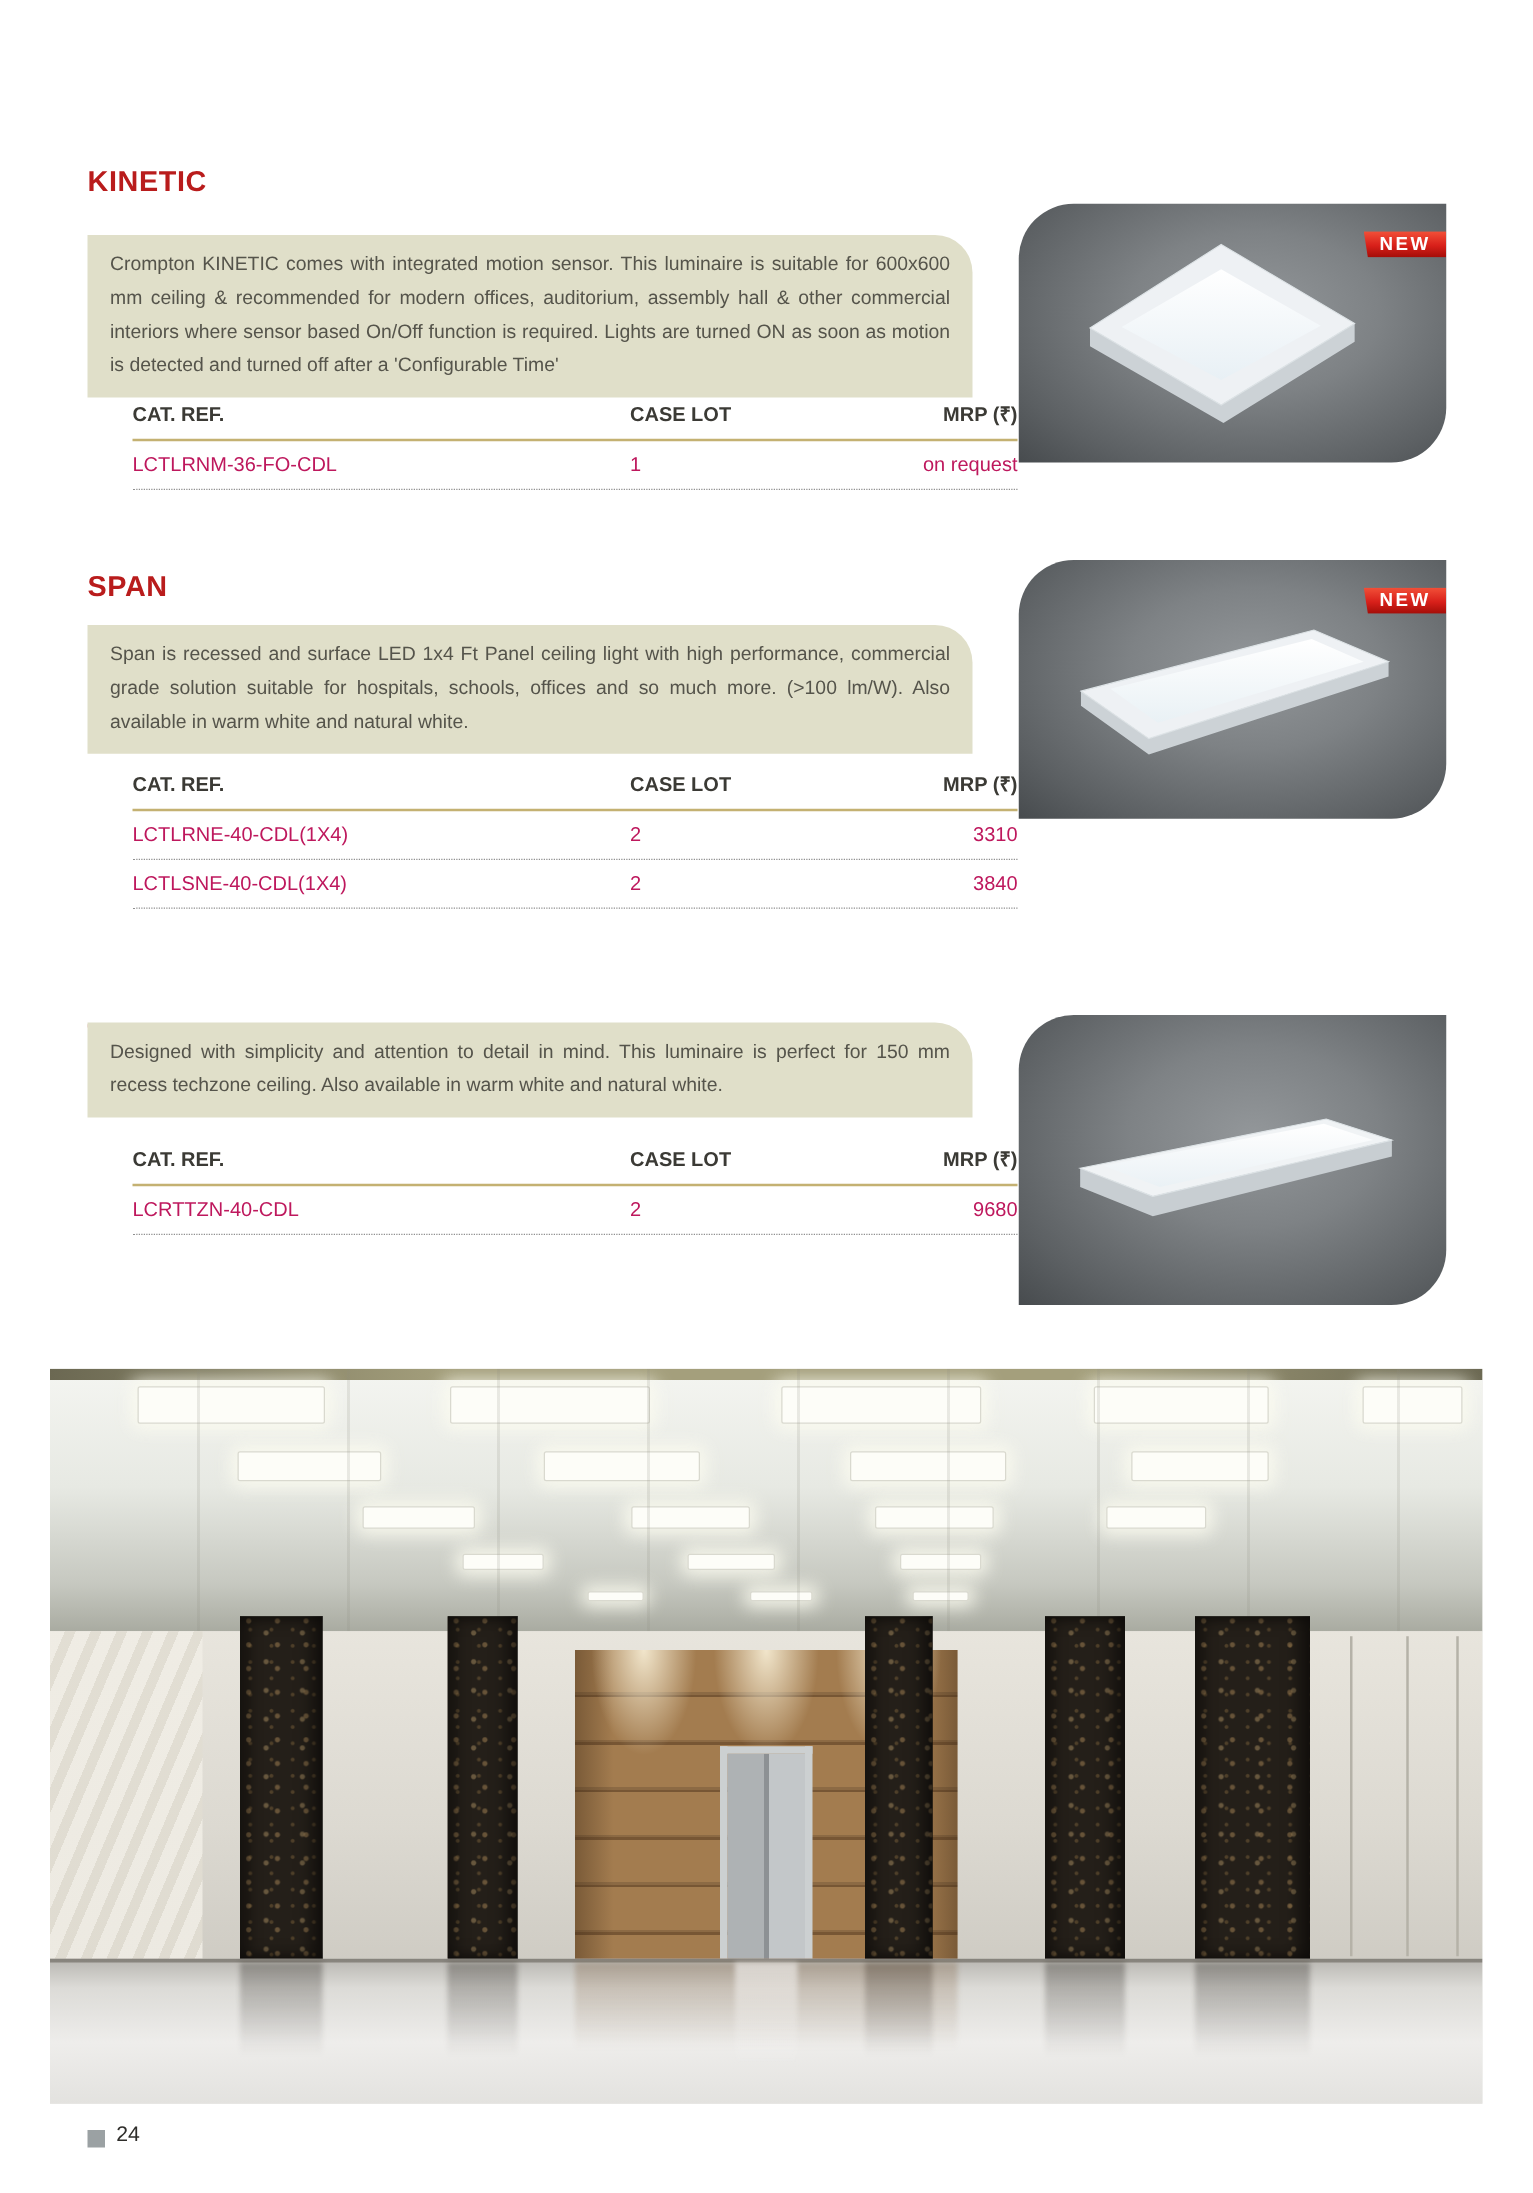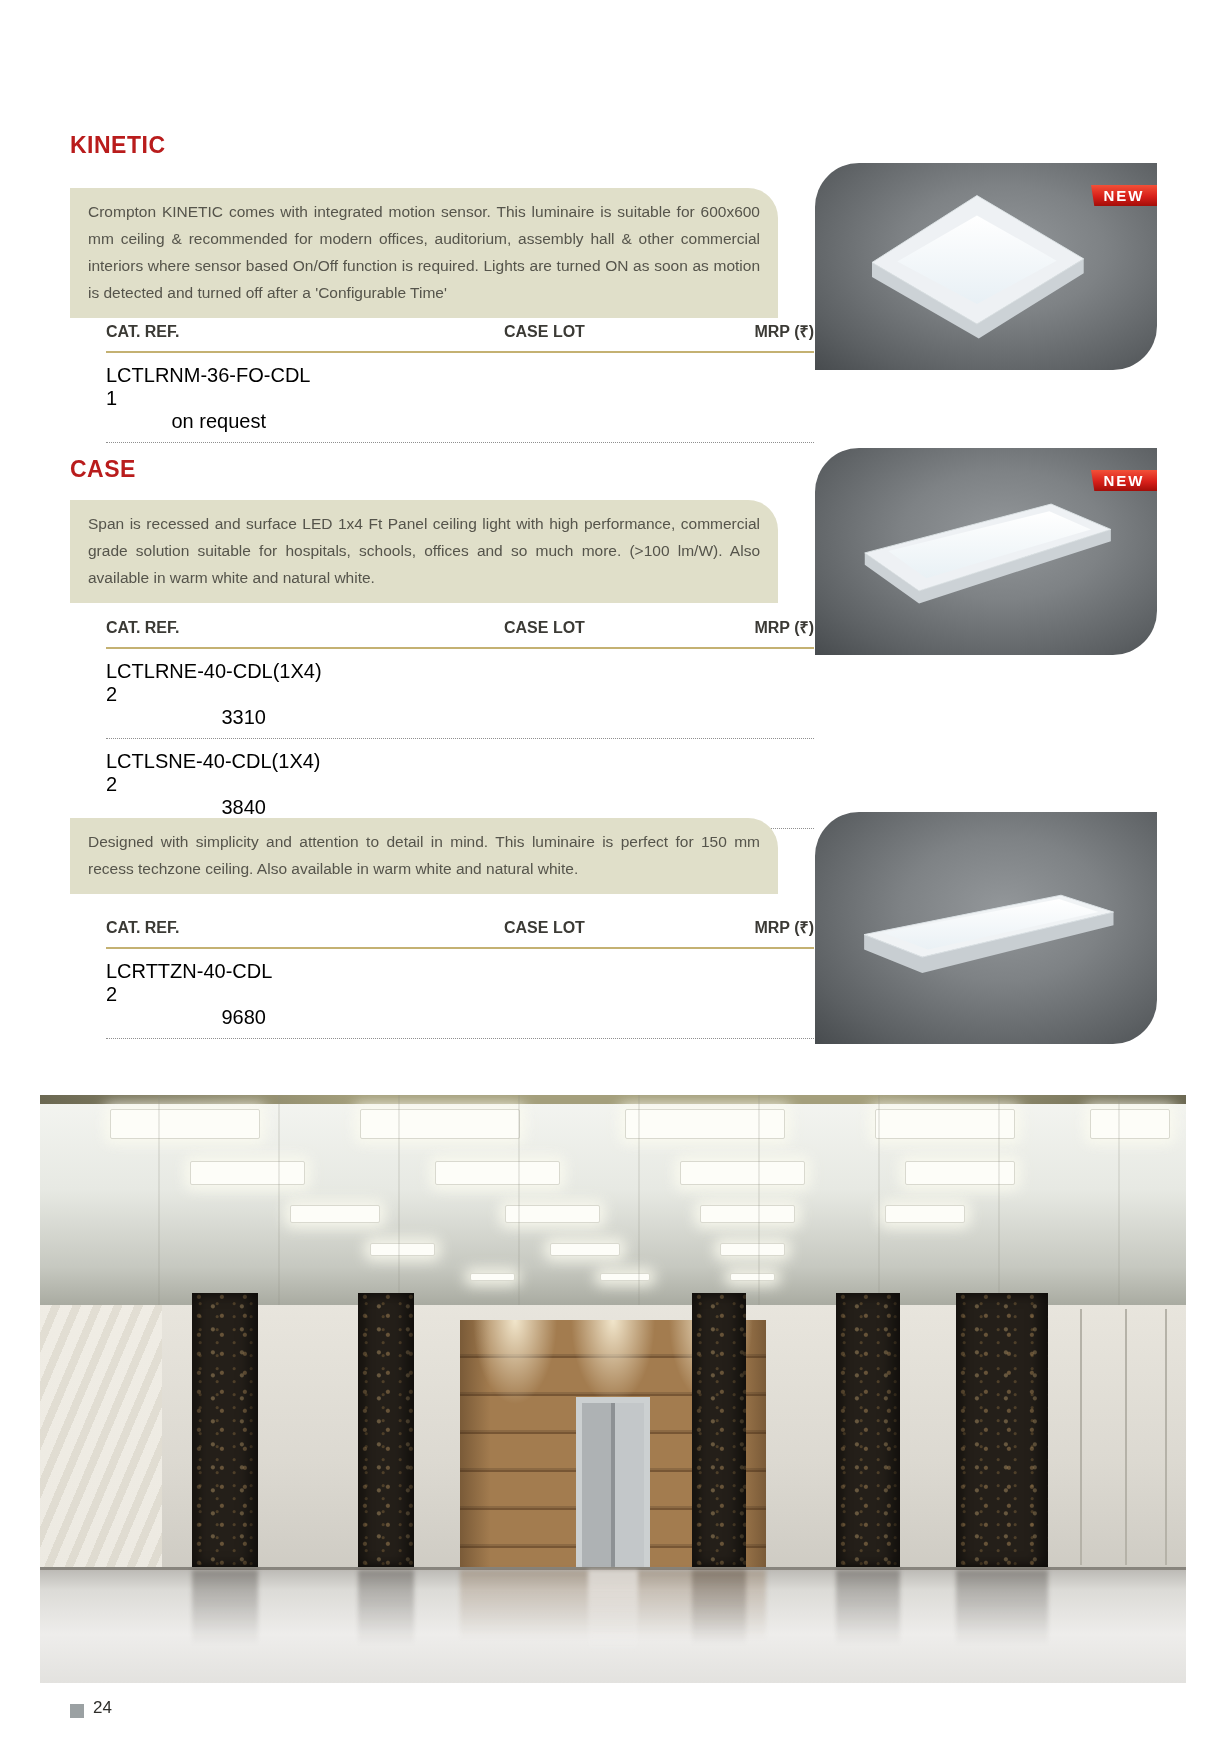--- a/index.html
+++ b/index.html
@@ -14,21 +14,21 @@
   
   .desc-box { position:absolute; left:70px; width:708px; background:#e0dfc9;
               border-radius:0 30px 0 0; padding:10px 18px 12px 18px;
               font-size:15.5px; line-height:27px; color:#55544b; text-align:justify; }
 
   
   .cat-table { position:absolute; left:70px; width:708px;margin-left:36px; }
   .thead, .trow { display:flex; align-items:baseline; }
   .thead { font-weight:bold; font-size:16px; color:#3b3a35; padding-bottom:9px; }
   .gold-line { height:2px; background:#c4b172; }
-  .trow { font-size:20px; color:#000000; padding:11px 0 9px 0; border-bottom:1px dotted #8f8f8f;flex-direction:column; }
+  .trow { font-size:16px; color:#be185d; padding:11px 0 9px 0; border-bottom:1px dotted #8f8f8f; }
   .c-ref { flex:1; text-align:left; }
   .c-lot { width:150px; text-align:left; }
   .c-mrp { width:160px; text-align:right; }
 
   
   .prod-card { position:absolute; left:815px; width:342px; overflow:hidden;
                border-radius:44px 0 44px 0;
                background:radial-gradient(ellipse at 55% 42%, #93979a 0%, #7e8285 38%, #5c6063 78%, #474b4e 100%); }
   .prod-card svg { position:absolute; left:50%; top:50%; transform:translate(-50%,-50%); }
   .new-badge { position:absolute; right:0; top:22px; width:66px; height:21px;
@@ -114,21 +114,21 @@
       </defs>
       <polygon points="34,100 150,168 268,96 268,112 152,184 34,116" fill="#ccd2d6"></polygon>
       <polygon points="150,26 268,96 150,168 34,100" fill="#eef1f4" stroke="#dde3e6" stroke-width="1"></polygon>
       <polygon points="150,48 238,98 150,146 62,99" fill="url(#glow1)"></polygon>
     </svg>
     <div class="new-badge">
       <span>NEW</span>
     </div>
   </div>
 
-  <h2 class="sec-title" style="top:456px">CASE</h2>
+  <h2 class="sec-title" style="top:456px">SPAN</h2>
   <div class="desc-box" style="top:500px; min-height:92px">Span is recessed and surface LED 1x4 Ft Panel ceiling light with high performance, commercial grade solution suitable for hospitals, schools, offices and so much more. (&gt;100 lm/W). Also available in warm white and natural white.</div>
   <div class="cat-table" style="top:616px">
     <div class="thead">
       <span class="c-ref">CAT. REF.</span>
       <span class="c-lot">CASE LOT</span>
       <span class="c-mrp">MRP (₹)</span>
     </div>
     <div class="gold-line"></div>
     <div class="trow">
       <span class="c-ref">LCTLRNE-40-CDL(1X4)</span>

